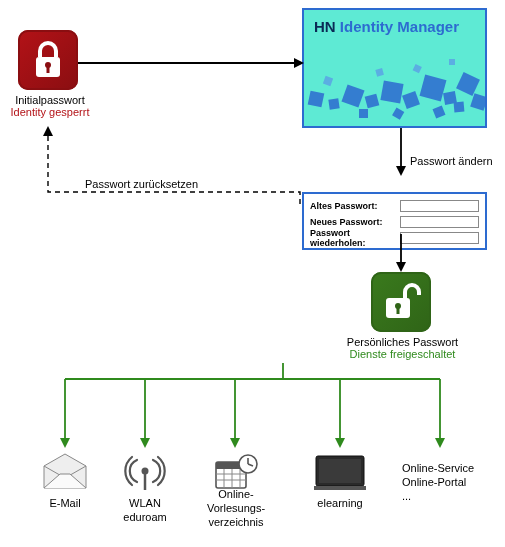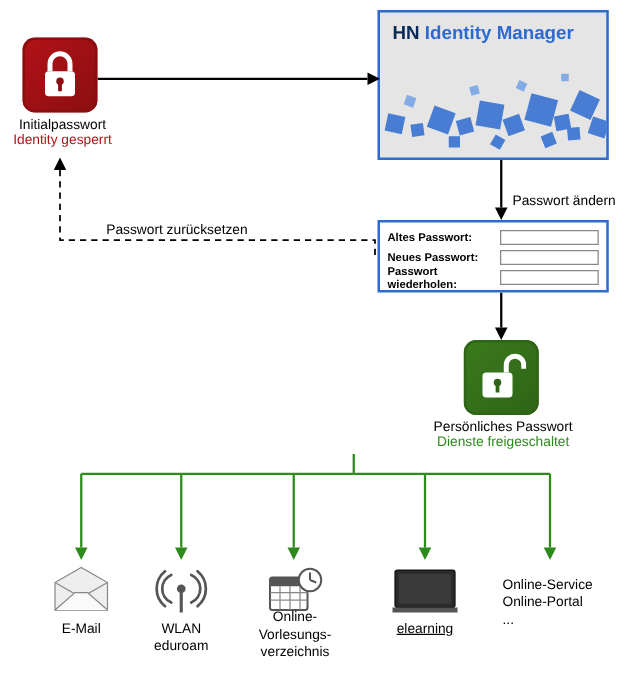--- a/index.html
+++ b/index.html
@@ -4,21 +4,21 @@
 <style>
   * { box-sizing: border-box; }
   body { margin:0; padding:0; width:505px; height:547px; background:#fff; font-family: Arial, sans-serif; font-size:11px; color:#000; position:relative; }
   .abs { position:absolute; }
   .lock-box { width:60px; height:60px; border-radius:10px; display:flex; align-items:center; justify-content:center; }
   .red-box { background: linear-gradient(135deg,#b31217,#8a0e11); box-shadow: inset 0 0 0 2px #8a0e11; }
   .green-box { background: linear-gradient(135deg,#3a7a1d,#2f6417); box-shadow: inset 0 0 0 2px #2f6417; }
   .center-text { text-align:center; }
   .red-text { color:#b31217; }
   .green-text { color:#2f8a1d; }
-  .hn-box { width:185px; height:120px; border:2px solid #2d6bd0; background:#e5e5e5; overflow:hidden; }
+  .hn-box { width:185px; height:120px; border:2px solid #2d6bd0; background:#5eead4; overflow:hidden; }
   .hn-title { padding:8px 10px 0 10px; font-size:15px; white-space:nowrap; }
   .hn-title .hn { color:#0a2a55; font-weight:bold; }
   .hn-title .im { color:#2d6bd0; font-weight:bold; }
   .form-box { width:185px; height:58px; border:2px solid #2d6bd0; background:#fff; padding:4px 6px; }
   .form-row { display:flex; align-items:center; height:16px; }
   .form-label { font-size:9px; font-weight:bold; width:90px; }
   .form-input { flex:1; height:12px; border:1px solid #888; background:#fff; }
   .svc-label { text-align:center; font-size:11px; line-height:1.25; }
   svg { display:block; }
 </style>
@@ -76,21 +76,21 @@
   <line x1="0" y1="8" x2="216" y2="8" stroke="#000" stroke-width="1.8"></line>
   <polygon points="216,3 226,8 216,13" fill="#000"></polygon>
 </svg>
 
 <svg class="abs" style="left:394px; top:128px;" width="14" height="48">
   <line x1="7" y1="0" x2="7" y2="38" stroke="#000" stroke-width="1.8"></line>
   <polygon points="2,38 12,38 7,48" fill="#000"></polygon>
 </svg>
 <div class="abs" style="left:410px; top:142px; font-size:11px;margin-top:13px;">Passwort ändern</div>
 
-<div class="abs form-box" style="left:302px; top:176px;">
+<div class="abs form-box" style="left:302px; top:192px;">
   <div class="form-row">
     <div class="form-label">Altes Passwort:</div>
     <div class="form-input"></div>
   </div>
   <div class="form-row">
     <div class="form-label">Neues Passwort:</div>
     <div class="form-input"></div>
   </div>
   <div class="form-row">
     <div class="form-label">Passwort wiederholen:</div>
@@ -188,17 +188,17 @@
 Vorlesungs-
 verzeichnis</div>
 
 <div class="abs" style="left:312px; top:452px; width:56px;">
   <svg width="56" height="40" viewBox="0 0 56 40">
     <rect x="4" y="4" width="48" height="30" rx="2" fill="#2a2a2a" stroke="#111" stroke-width="1"></rect>
     <rect x="7" y="7" width="42" height="24" fill="#3a3a3a"></rect>
     <rect x="2" y="34" width="52" height="4" fill="#555"></rect>
   </svg>
 </div>
-<div class="abs svc-label" style="left:310px; top:497px; width:60px;text-decoration:underline;">elearning</div>
+<div class="abs svc-label" style="left:310px; top:497px; width:60px;">elearning</div>
 
 <div class="abs svc-label" style="left:402px; top:462px; width:90px; white-space:pre-line; text-align:left;">Online-Service
 Online-Portal
 ...</div>
 
 </body></html>

